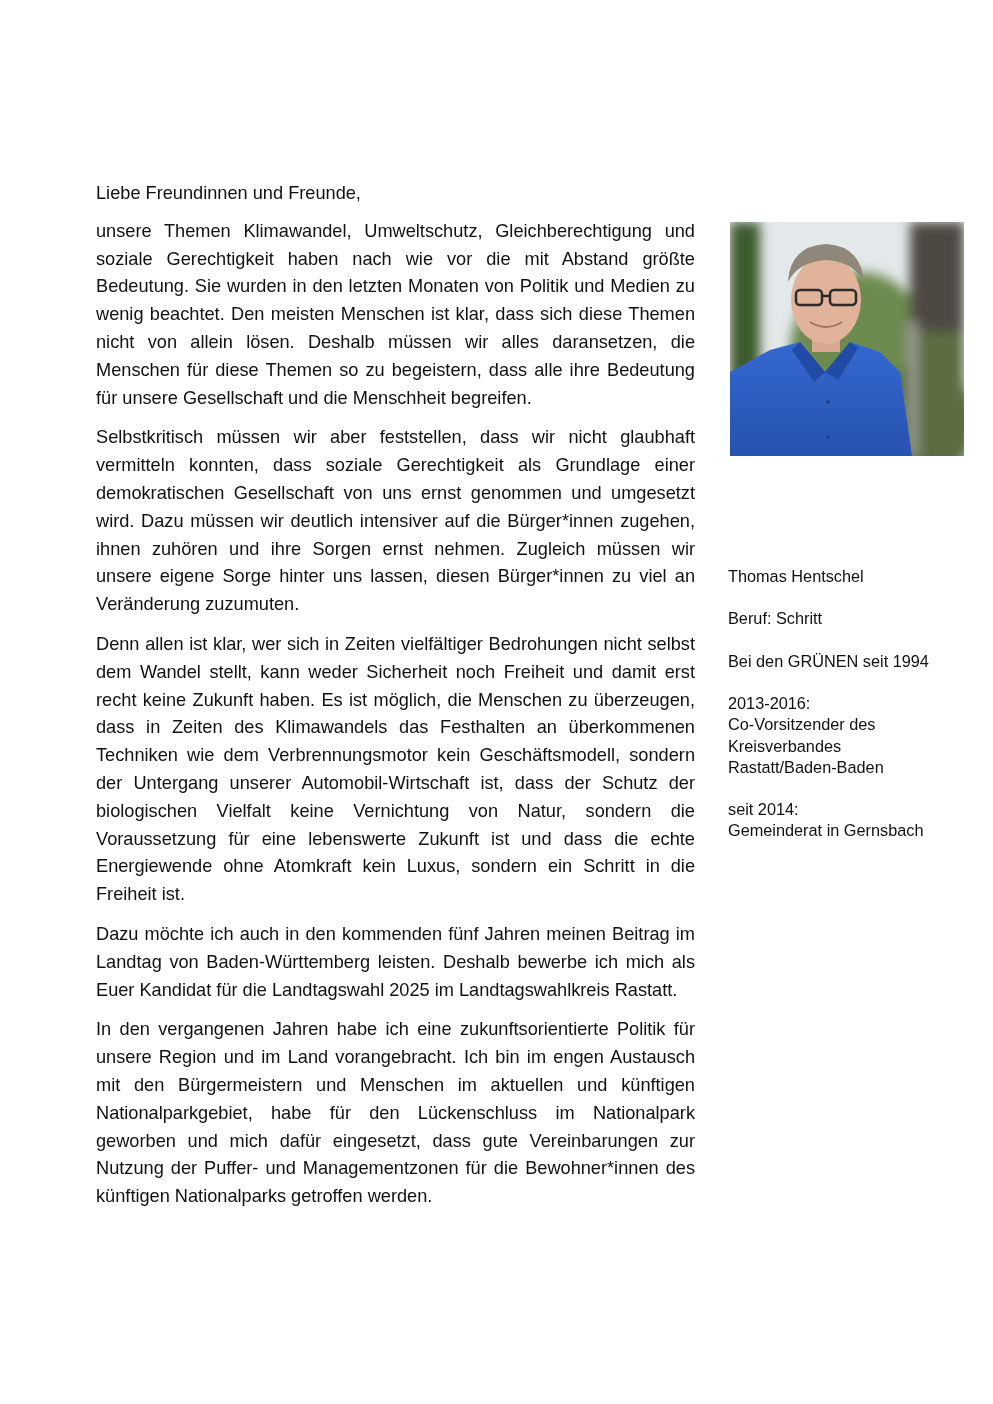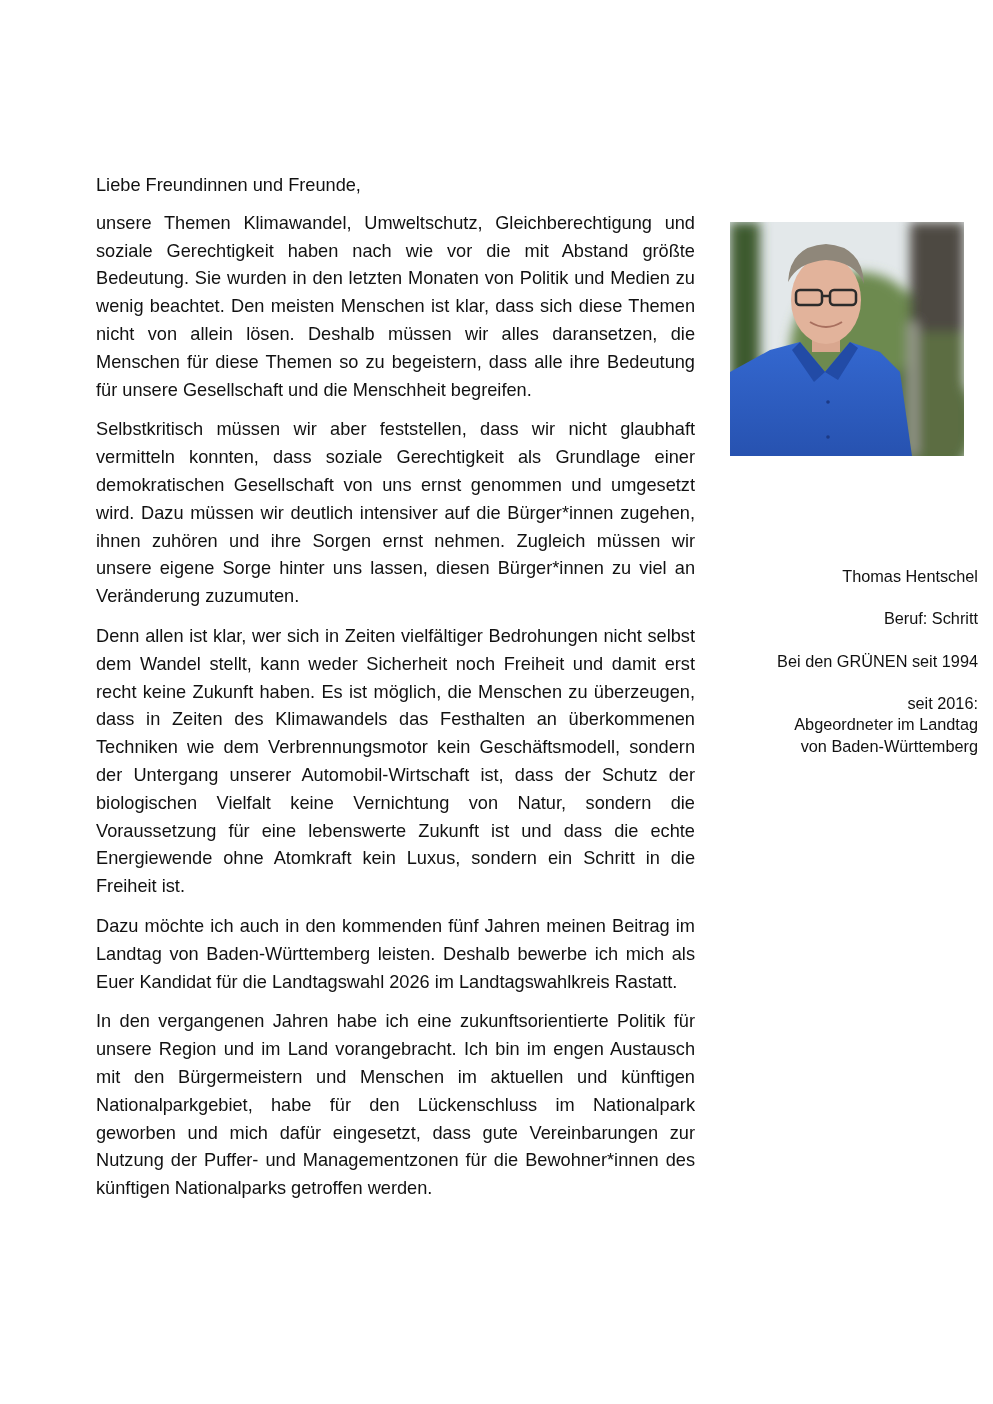--- a/index.html
+++ b/index.html
@@ -1,36 +1,36 @@
 <!DOCTYPE html>
 <html><head>
 <meta charset="utf-8">
 <style>
   html, body { margin: 0; padding: 0; background: #ffffff; }
   body { width: 993px; height: 1404px; position: relative; overflow: hidden;
          font-family: "Liberation Sans", sans-serif; color: #111111; }
   .letter { position: absolute; left: 96px; top: 172px; width: 599px; font-size: 18.2px; line-height: 27.8px; }
-  .letter p { margin: 0 0 12px 0; text-align: justify; }
+  .letter p { margin: 8px 0 12px 0; text-align: justify; }
   .letter p.greeting { margin-bottom: 10px; text-align: left; }
   .photo { position: absolute; left: 730px; top: 222px; width: 234px; height: 234px; overflow: hidden;
            background: #cfd6d2; }
   .photo svg { display: block; width: 100%; height: 100%; }
   .bio { position: absolute; left: 728px; top: 566px; width: 250px; font-size: 16.3px; line-height: 21.2px; }
   .bio .block { margin: 0 0 21.2px 0; }
-  .bio .line { display: block; white-space: nowrap; text-align: right; }
+  .bio .line { display: block; white-space: nowrap; }
 </style>
 </head>
 <body>
 
 <div class="letter">
   <p class="greeting">Liebe Freundinnen und Freunde,</p>
   <p>unsere Themen Klimawandel, Umweltschutz, Gleichberechtigung und soziale Gerechtigkeit haben nach wie vor die mit Abstand größte Bedeutung. Sie wurden in den letzten Monaten von Politik und Medien zu wenig beachtet. Den meisten Menschen ist klar, dass sich diese Themen nicht von allein lösen. Deshalb müssen wir alles daransetzen, die Menschen für diese Themen so zu begeistern, dass alle ihre Bedeutung für unsere Gesellschaft und die Menschheit begreifen.</p>
   <p>Selbstkritisch müssen wir aber feststellen, dass wir nicht glaubhaft vermitteln konnten, dass soziale Gerechtigkeit als Grundlage einer demokratischen Gesellschaft von uns ernst genommen und umgesetzt wird. Dazu müssen wir deutlich intensiver auf die Bürger*innen zugehen, ihnen zuhören und ihre Sorgen ernst nehmen. Zugleich müssen wir unsere eigene Sorge hinter uns lassen, diesen Bürger*innen zu viel an Veränderung zuzumuten.</p>
   <p>Denn allen ist klar, wer sich in Zeiten vielfältiger Bedrohungen nicht selbst dem Wandel stellt, kann weder Sicherheit noch Freiheit und damit erst recht keine Zukunft haben. Es ist möglich, die Menschen zu überzeugen, dass in Zeiten des Klimawandels das Festhalten an überkommenen Techniken wie dem Verbrennungsmotor kein Geschäftsmodell, sondern der Untergang unserer Automobil-Wirtschaft ist, dass der Schutz der biologischen Vielfalt keine Vernichtung von Natur, sondern die Voraussetzung für eine lebenswerte Zukunft ist und dass die echte Energiewende ohne Atomkraft kein Luxus, sondern ein Schritt in die Freiheit ist.</p>
-  <p>Dazu möchte ich auch in den kommenden fünf Jahren meinen Beitrag im Landtag von Baden-Württemberg leisten. Deshalb bewerbe ich mich als Euer Kandidat für die Landtagswahl 2026 im Landtagswahlkreis Rastatt.</p>
+  <p>Dazu möchte ich auch in den kommenden fünf Jahren meinen Beitrag im Landtag von Baden-Württemberg leisten. Deshalb bewerbe ich mich als Euer Kandidat für die Landtagswahl 2025 im Landtagswahlkreis Rastatt.</p>
   <p>In den vergangenen Jahren habe ich eine zukunftsorientierte Politik für unsere Region und im Land vorangebracht. Ich bin im engen Austausch mit den Bürgermeistern und Menschen im aktuellen und künftigen Nationalparkgebiet, habe für den Lückenschluss im Nationalpark geworben und mich dafür eingesetzt, dass gute Vereinbarungen zur Nutzung der Puffer- und Managementzonen für die Bewohner*innen des künftigen Nationalparks getroffen werden.</p>
 </div>
 
 <div class="photo" title="Porträtfoto Thomas Hentschel">
   <svg viewBox="0 0 234 234" xmlns="http://www.w3.org/2000/svg">
     <defs>
       <filter id="blur" x="-20%" y="-20%" width="140%" height="140%">
           <feGaussianBlur stdDeviation="6"></feGaussianBlur>
         </filter>
       <linearGradient id="shirtG" x1="0" y1="0" x2="0" y2="1">
@@ -66,17 +66,22 @@
   <div class="block">
     <span class="line">Thomas Hentschel</span>
   </div>
   <div class="block">
     <span class="line">Beruf: Schritt</span>
   </div>
   <div class="block">
     <span class="line">Bei den GRÜNEN seit 1994</span>
   </div>
   <div class="block">
-    <span class="line">seit 2016:</span>
-    <span class="line">Abgeordneter im Landtag</span>
-    <span class="line">von Baden-Württemberg</span>
+    <span class="line">2013-2016:</span>
+    <span class="line">Co-Vorsitzender des</span>
+    <span class="line">Kreisverbandes</span>
+    <span class="line">Rastatt/Baden-Baden</span>
+  </div>
+  <div class="block">
+    <span class="line">seit 2014:</span>
+    <span class="line">Gemeinderat in Gernsbach</span>
   </div>
 </div>
 
 </body></html>

